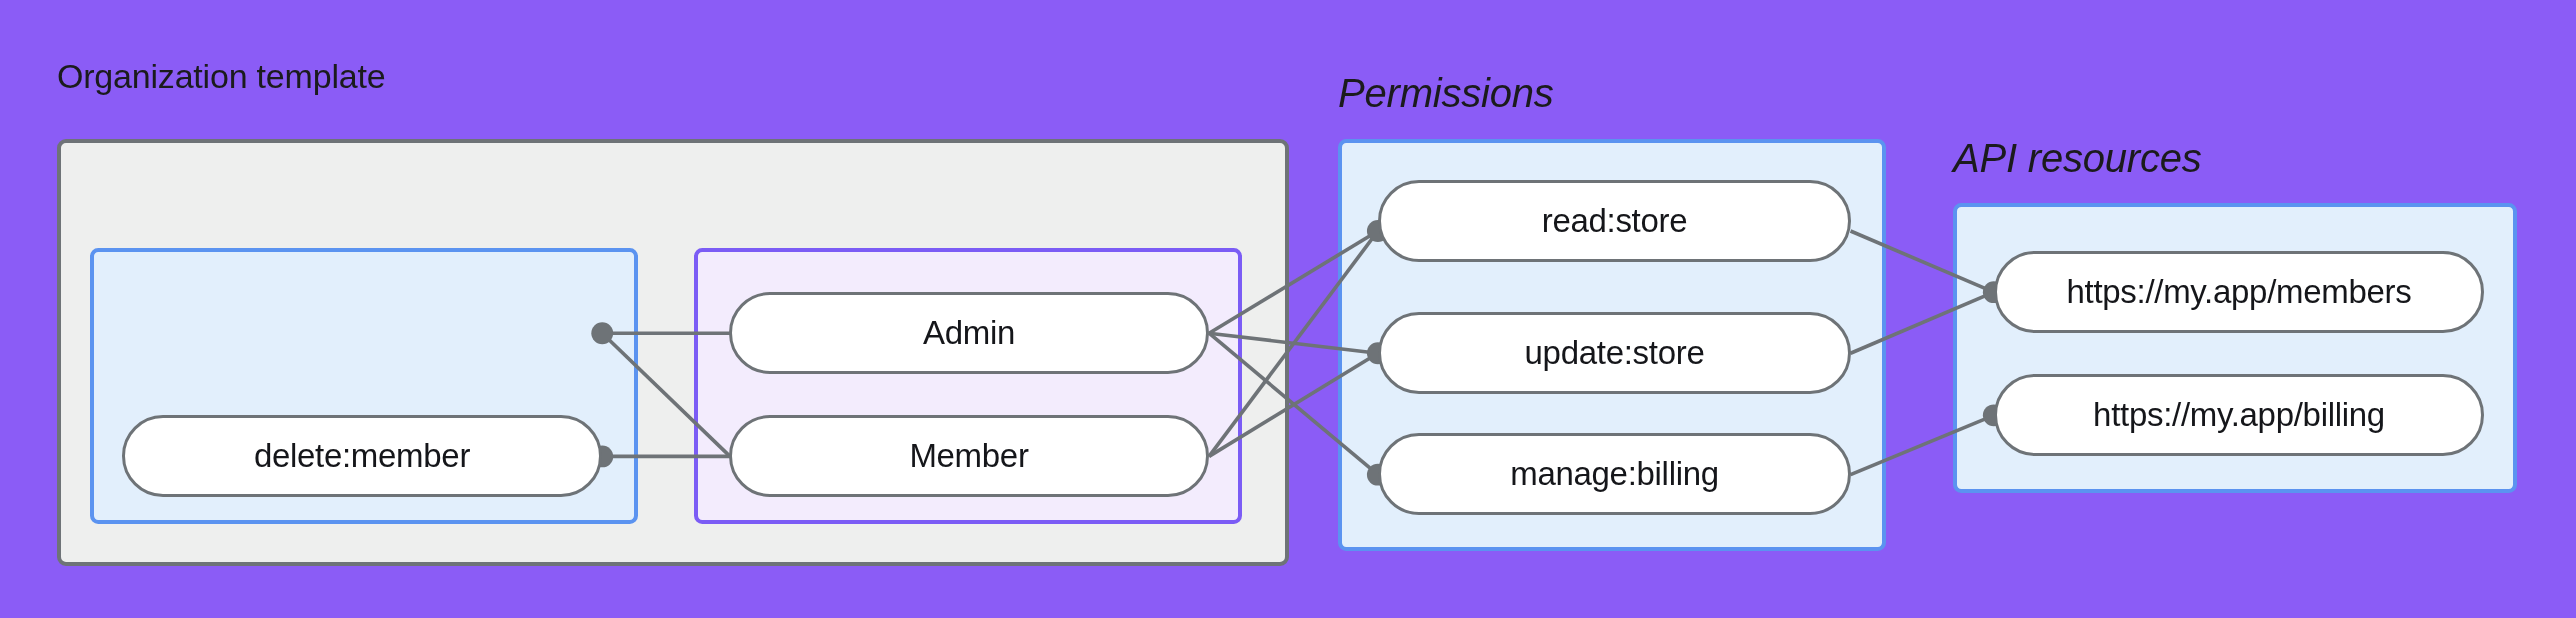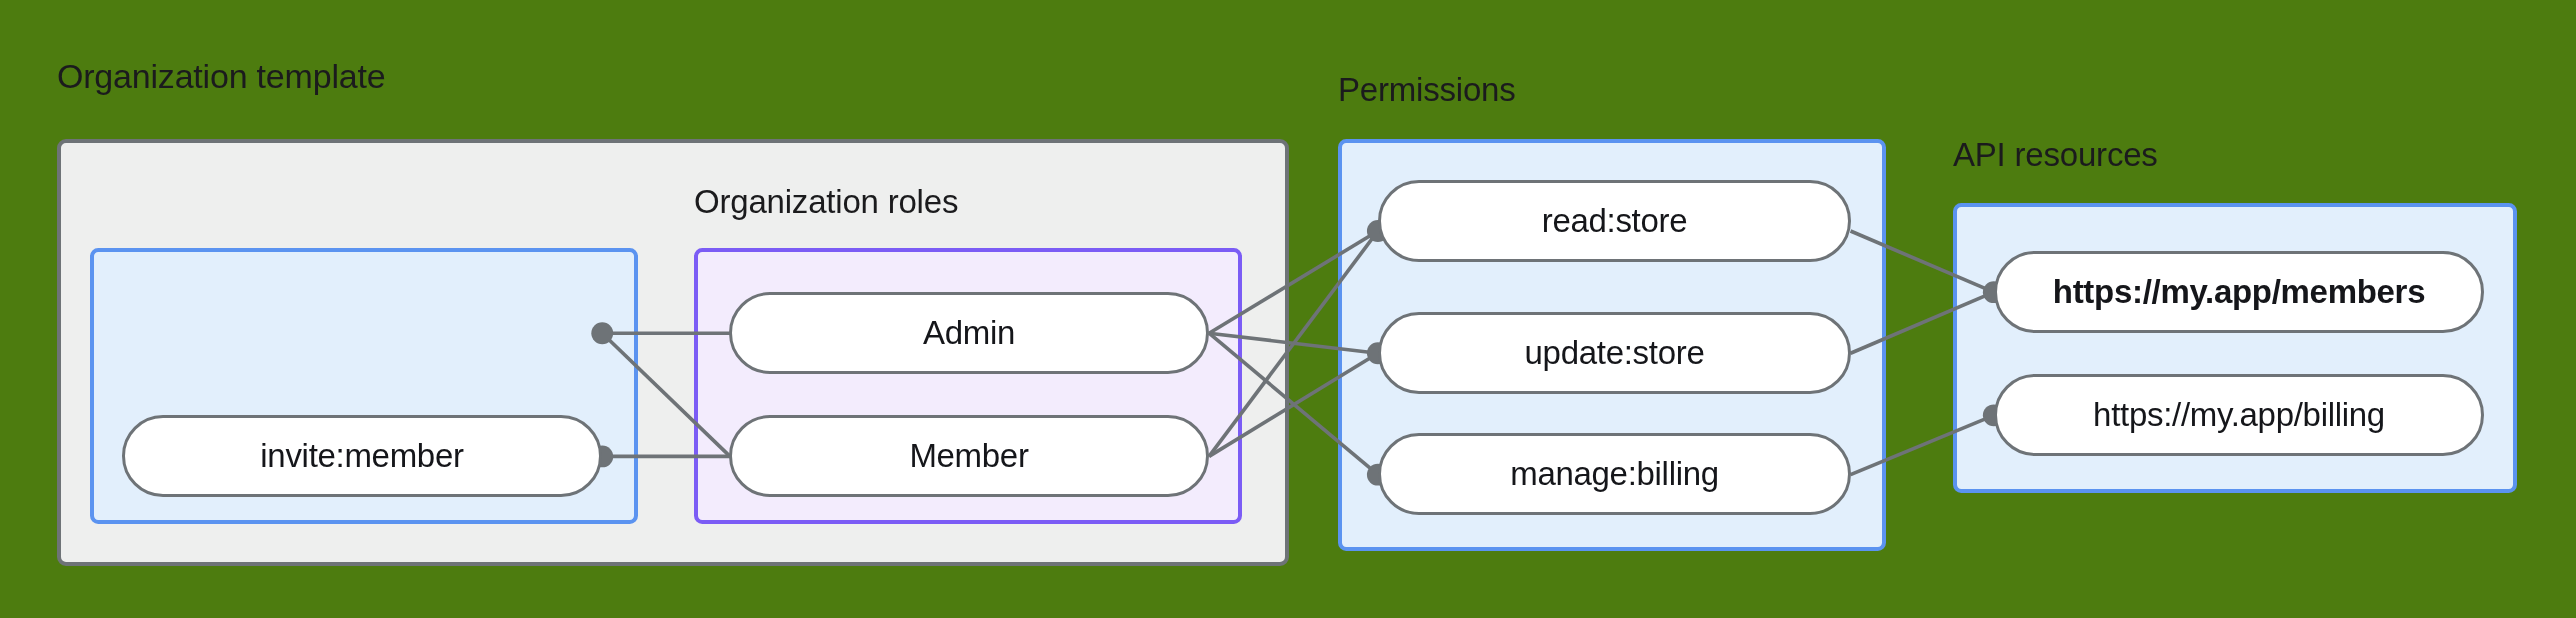--- a/index.html
+++ b/index.html
@@ -12,45 +12,46 @@
     height: 619px;
     font-family: "Liberation Sans", sans-serif;
     overflow: hidden;
     position: relative;
   }
   #stage {
     position: absolute;
     left: 0; top: 0;
     width: 2576px;
     height: 619px;
-    background: #4d7c0f;
+    background: #8b5cf6;
   }
   .edges {
     position: absolute;
     left: 0; top: 0;
     width: 2576px;
     height: 619px;
     pointer-events: none;
     z-index: 5;
   }
   .grp-title {
     position: absolute;
     font-size: 34px;
     color: #1b1b1d;
     letter-spacing: -0.2px;
     white-space: nowrap;
     z-index: 2;
   }
   .sec-title {
     position: absolute;
-    font-size: 33px;
+    font-size: 40px;
     color: #1b1b1d;
     letter-spacing: -0.2px;
     white-space: nowrap;
     z-index: 6;
+    font-style: italic;
   }
   .outer-box {
     position: absolute;
     box-sizing: border-box;
     background: #eeefee;
     border: 4.6px solid #6e7377;
     border-radius: 9px;
     z-index: 1;
   }
   .blue-box {
@@ -90,21 +91,20 @@
 
 <div id="stage">
 
   <div class="grp-title" style="left:57px; top:57px;">Organization template</div>
 
   <div class="outer-box" style="left:57px; top:139px; width:1232px; height:427px;"></div>
 
 
   <div class="blue-box" style="left:90px; top:248px; width:548px; height:276px;"></div>
 
-  <div class="sec-title" style="left:694px; top:183px;">Organization roles</div>
 
   <div class="purple-box" style="left:694px; top:248px; width:548px; height:276px;"></div>
 
   <div class="sec-title" style="left:1338px; top:71px;">Permissions</div>
 
   <div class="blue-box" style="left:1338px; top:139px; width:548px; height:412px;"></div>
 
   <div class="sec-title" style="left:1953px; top:136px;text-align:center;">API resources</div>
 
   <div class="blue-box" style="left:1953px; top:203px; width:564px; height:290px;"></div>
@@ -138,26 +138,26 @@
       <circle cx="660" cy="365" r="12"></circle>
       <circle cx="660" cy="500" r="12"></circle>
       <circle cx="1510" cy="253" r="12"></circle>
       <circle cx="1510" cy="387" r="12"></circle>
       <circle cx="1510" cy="520" r="12"></circle>
       <circle cx="2185" cy="320" r="12"></circle>
       <circle cx="2185" cy="455" r="12"></circle>
     </g>
   </svg>
 
-  <div class="pill" style="left:122px; top:415px; width:480px; height:82px;">invite:member</div>
+  <div class="pill" style="left:122px; top:415px; width:480px; height:82px;">delete:member</div>
 
   <div class="pill" style="left:729px; top:292px; width:480px; height:82px;">Admin</div>
   <div class="pill" style="left:729px; top:415px; width:480px; height:82px;text-align:right;">Member</div>
 
   <div class="pill" style="left:1378px; top:180px; width:473px; height:82px;">read:store</div>
   <div class="pill" style="left:1378px; top:312px; width:473px; height:82px;text-align:center;">update:store</div>
   <div class="pill" style="left:1378px; top:433px; width:473px; height:82px;">manage:billing</div>
 
-  <div class="pill" style="left:1994px; top:251px; width:490px; height:82px;font-weight:bold;">https://my.app/members</div>
+  <div class="pill" style="left:1994px; top:251px; width:490px; height:82px;">https://my.app/members</div>
   <div class="pill" style="left:1994px; top:374px; width:490px; height:82px;">https://my.app/billing</div>
 
 </div>
 
 
 </body></html>

